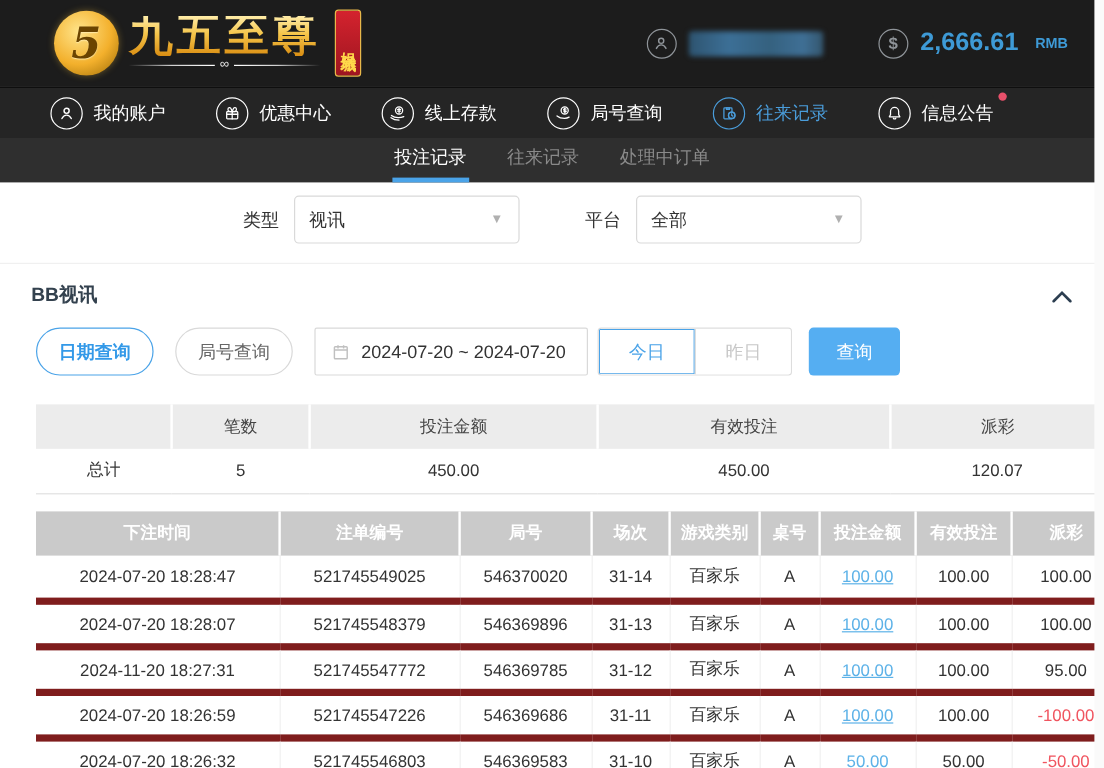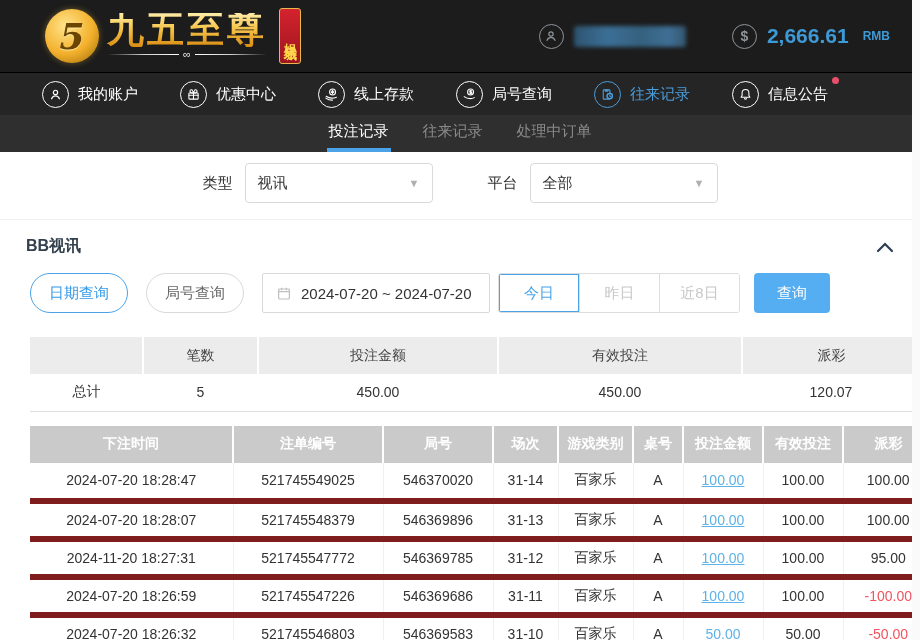--- a/index.html
+++ b/index.html
@@ -108,21 +108,21 @@
   .collapse-btn { margin-left:auto; cursor:pointer; color:#2c3e50; display:flex; }
   .collapse-btn svg { width:18px; height:14px; }
 
   
   .query-row { display:flex; align-items:center; margin:12px 0 24px 30px; }
   .pill {
     height:40px; border-radius:20px; border:1px solid #d9d9d9; background:#fff;
     font-size:15px; color:#666; padding:0 18px; cursor:pointer;
     display:flex; align-items:center;
   }
-  .pill.active { border-color:#4aa3e8; color:#3399e8; font-weight:normal; }
+  .pill.active { border-color:#4aa3e8; color:#3399e8; font-weight:bold; }
   .pill + .pill { margin-left:18px; }
   .date-input {
     height:40px; border:1px solid #d9d9d9; border-radius:2px; background:#fff;
     display:flex; align-items:center; gap:9px; padding:0 13px; margin-left:18px;
     width:228px; cursor:pointer;
   }
   .date-input svg { width:16px; height:16px; color:#c0c0c0; flex:0 0 auto; }
   .date-text { font-size:15px; color:#333; white-space:nowrap; }
   .segmented {
     display:flex; margin-left:8px; border:1px solid #ddd; border-radius:3px;
@@ -315,21 +315,20 @@
   <div class="date-input">
     <svg viewBox="0 0 24 24" fill="none" stroke="currentColor" stroke-width="1.8">
       <rect x="4" y="6" width="16" height="15" rx="1"></rect>
         <path d="M4 10h16M8.5 4v4M15.5 4v4"></path>
     </svg>
     <span class="date-text">2024-07-20 ~ 2024-07-20</span>
   </div>
   <div class="segmented">
     <div class="seg active">今日</div>
     <div class="seg">昨日</div>
-    <div class="seg">近8日</div>
   </div>
   <button class="search-btn">查询</button>
 </div>
 
 <div class="summary-wrap">
   <table class="summary-table">
     <thead>
       <tr>
         <th class="sc1"></th>
         <th class="sc2">笔数</th>

